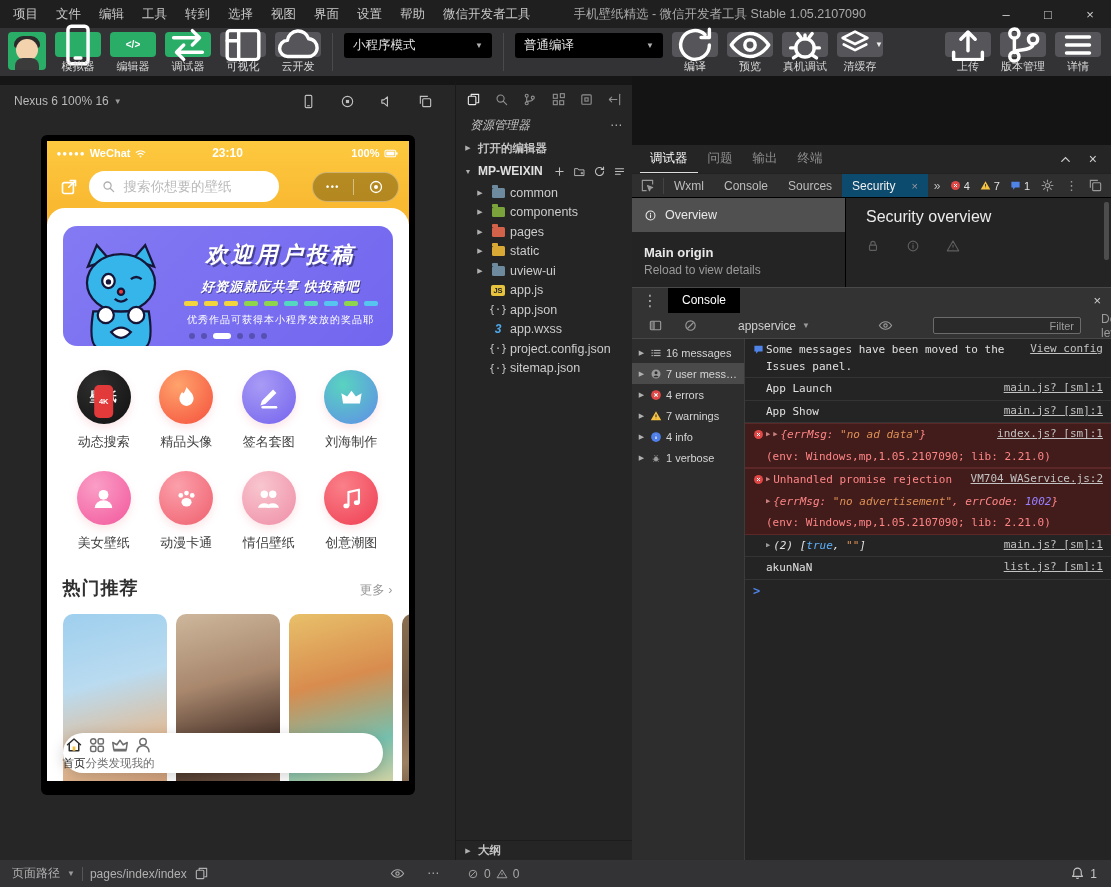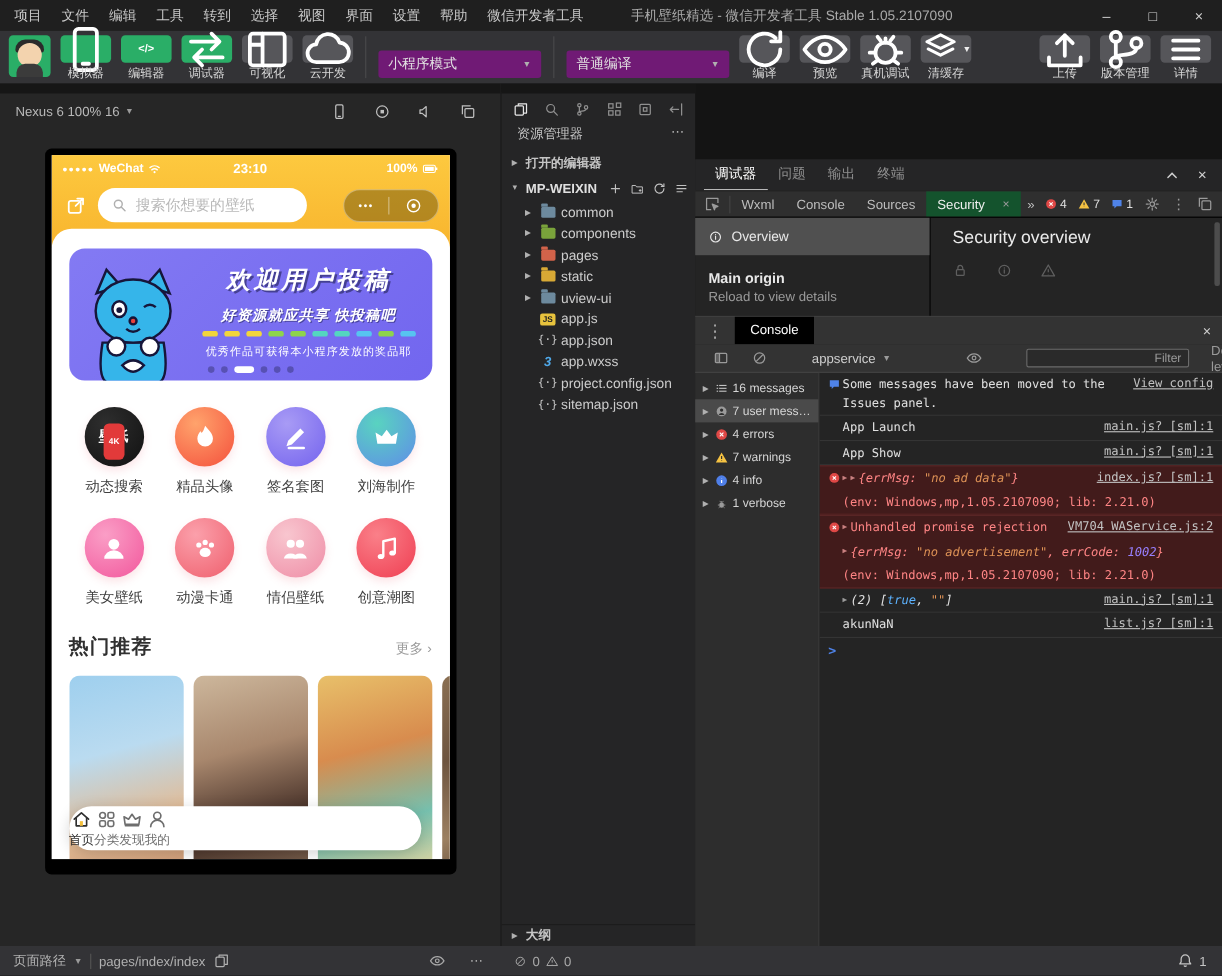--- a/index.html
+++ b/index.html
@@ -22,21 +22,21 @@
   .avatar { width:38px; height:38px; border-radius:4px; background:#2aae67; position:relative; overflow:hidden; flex:none; }
   .avatar .face { position:absolute; left:8px; top:7px; width:22px; height:22px; border-radius:50%; background:#f3d3ae; }
   .avatar .hair { position:absolute; left:6px; top:4px; width:26px; height:12px; border-radius:12px 12px 4px 4px; background:#2b2b2b; }
   .avatar .body { position:absolute; left:7px; top:26px; width:24px; height:14px; border-radius:8px 8px 0 0; background:#3b3b3b; }
   .tool { display:flex; flex-direction:column; align-items:center; gap:2px; }
   .tool-btn { width:46px; height:25px; border-radius:4px; display:flex; align-items:center; justify-content:center; color:#fff; }
   .tool-btn.green { background:#2aae67; }
   .tool-btn.gray { background:#56565a; }
   .tool-label { font-size:11px; color:#d8d8d8; white-space:nowrap; }
   .vdiv { width:1px; height:38px; background:#4a4a4c; margin:1px 2px 0; }
-  .dd { min-width:148px; height:25px; background:#701a75; border-radius:3px; display:flex; align-items:center; padding:0 9px; color:#e2e2e2; font-size:12.5px; margin-top:14px; }
+  .dd { min-width:148px; height:25px; background:#000000; border-radius:3px; display:flex; align-items:center; padding:0 9px; color:#e2e2e2; font-size:12.5px; margin-top:1px; }
   .dd .caret { margin-left:auto; color:#b0b0b0; font-size:8px; padding-left:12px; }
   .act-caret { font-size:8px; color:#eee; margin-left:2px; }
   .toolbar-right { margin-left:auto; display:flex; gap:9px; }
 
   
   .main { flex:1; display:flex; min-height:0; }
   .sim-panel { width:455px; background:#262626; border-top:9px solid #161616; display:flex; flex-direction:column; }
   .sim-toolbar { height:32px; display:flex; align-items:center; padding:0 14px; color:#b9b9b9; font-size:12px; }
   .sim-device { display:flex; align-items:center; gap:5px; }
   .sim-icons { margin-left:auto; display:flex; gap:24px; color:#c0c0c0; padding-right:8px; }
@@ -85,21 +85,21 @@
   .ph-tabbar { position:absolute; left:16px; right:26px; bottom:8px; height:40px; background:#fff; border-radius:26px; box-shadow:0 3px 14px rgba(0,0,0,0.18); display:flex; align-items:center; justify-content:flex-start; }
   .tab-item { display:flex; flex-direction:column; align-items:center; gap:1px; color:#6e6e6e; }
   .tab-item svg { width:20px; height:20px; }
   .tab-label { font-size:11.5px; }
   .tab-item.active { color:#2e2e2e; }
 
   
   .explorer { width:177px; background:#252526; border-top:9px solid #161616; border-left:1px solid #1a1a1a; display:flex; flex-direction:column; font-size:12.5px; color:#c8c8c8; }
   .activity-row { height:28px; display:flex; align-items:center; justify-content:space-between; padding:0 10px; color:#8f8f8f; }
   .activity-row .ic.on { color:#e8e8e8; }
-  .ex-title-row { height:24px; display:flex; align-items:flex-start; padding:0 10px 0 14px; color:#c5c5c5; font-size:12px; }
+  .ex-title-row { height:24px; display:flex; align-items:center; padding:0 10px 0 14px; color:#c5c5c5; font-size:12px;font-style:italic; }
   .ex-title-row .more { margin-left:auto; color:#b0b0b0; }
   .ex-sec { height:22px; display:flex; align-items:center; gap:4px; padding:0 6px; font-weight:bold; font-size:11.5px; color:#c5c5c5; }
   .twisty { width:12px; font-size:7px; color:#b0b0b0; text-align:center; flex:none; }
   .proj-row { height:24px; display:flex; align-items:center; gap:4px; padding:0 6px; font-weight:bold; font-size:12px; color:#e0e0e0; }
   .proj-icons { margin-left:auto; display:flex; gap:7px; color:#c0c0c0; }
   .proj-icons svg { width:13px; height:13px; }
   .tree { flex:1; overflow:hidden; }
   .tree-row { height:19.5px; display:flex; align-items:center; gap:3px; padding-left:18px; color:#cccccc; font-size:12.5px; }
   .ficon { width:18px; display:flex; justify-content:center; flex:none; }
   .folder { display:inline-block; width:13px; height:10px; border-radius:1.5px; position:relative; }
@@ -112,21 +112,21 @@
   
   .dbg { flex:1; display:flex; flex-direction:column; min-width:0; background:#242424; }
   .dbg-blank { height:69px; background:#141414; flex:none; }
   .dbg-tabs { height:28px; background:#252526; display:flex; align-items:center; padding:0 8px; flex:none; }
   .dbg-tab { padding:0 10px; height:28px; line-height:26px; color:#8f8f8f; font-size:12.5px; }
   .dbg-tab.active { color:#fff; border-bottom:1px solid #ddd; }
   .dbg-tabs-right { margin-left:auto; display:flex; gap:16px; color:#cfcfcf; align-items:center; padding-right:6px; }
   .dt-row { height:24px; background:#2f2f2f; display:flex; align-items:center; flex:none; border-top:1px solid #222; }
   .dt-inspect { padding:0 8px; color:#9a9a9a; border-right:1px solid #444; height:16px; display:flex; align-items:center; }
   .dt-tab { padding:0 10px; height:24px; line-height:24px; color:#bdbdbd; font-size:12px; display:flex; align-items:center; gap:6px; }
-  .dt-tab.active { background:#14532d; color:#f0f0f0;gap:16px; }
+  .dt-tab.active { background:#0c4a6e; color:#f0f0f0;gap:16px; }
   .dt-tab .x { color:#9a9a9a; font-size:11px; }
   .dt-more { color:#bdbdbd; font-size:12px; padding:0 6px; }
   .dt-right { margin-left:auto; display:flex; align-items:center; gap:10px; padding-right:8px; color:#9a9a9a; }
   .badge { display:flex; align-items:center; gap:3px; color:#e0e0e0; font-size:11px; }
   .badge svg { width:11px; height:11px; }
   .sec { height:90px; display:flex; background:#242424; border-top:1px solid #000; flex:none; position:relative; }
   .sec-left { width:214px; border-right:1px solid #000; flex:none; }
   .sec-item { height:34px; background:#505050; display:flex; align-items:center; gap:8px; padding:0 12px; color:#e8e8e8; font-size:12.5px; }
   .sec-item svg { width:13px; height:13px; }
   .sec-origin { margin:13px 12px 3px; font-weight:bold; font-size:13px; color:#e8e8e8; }

